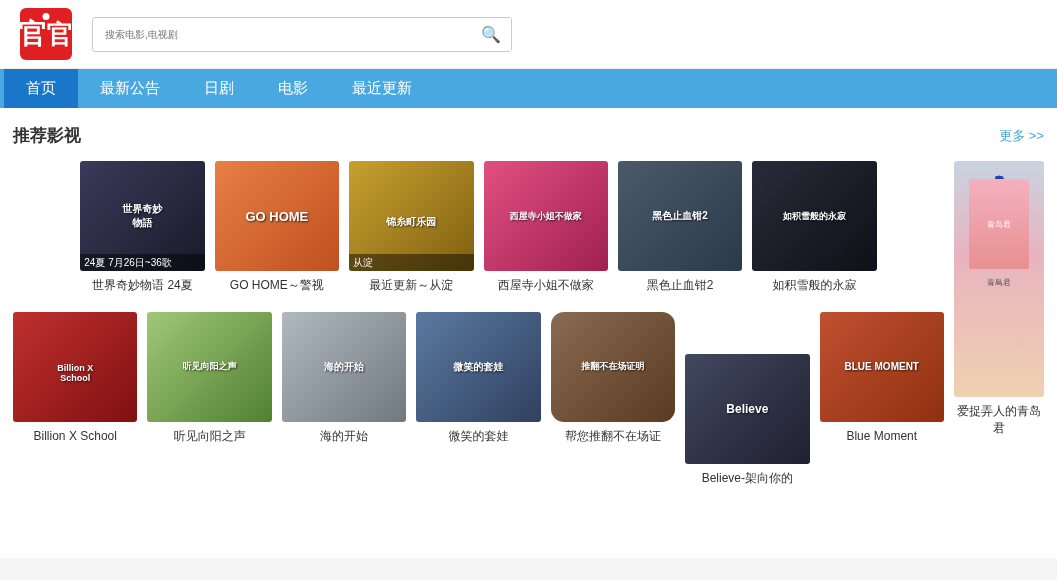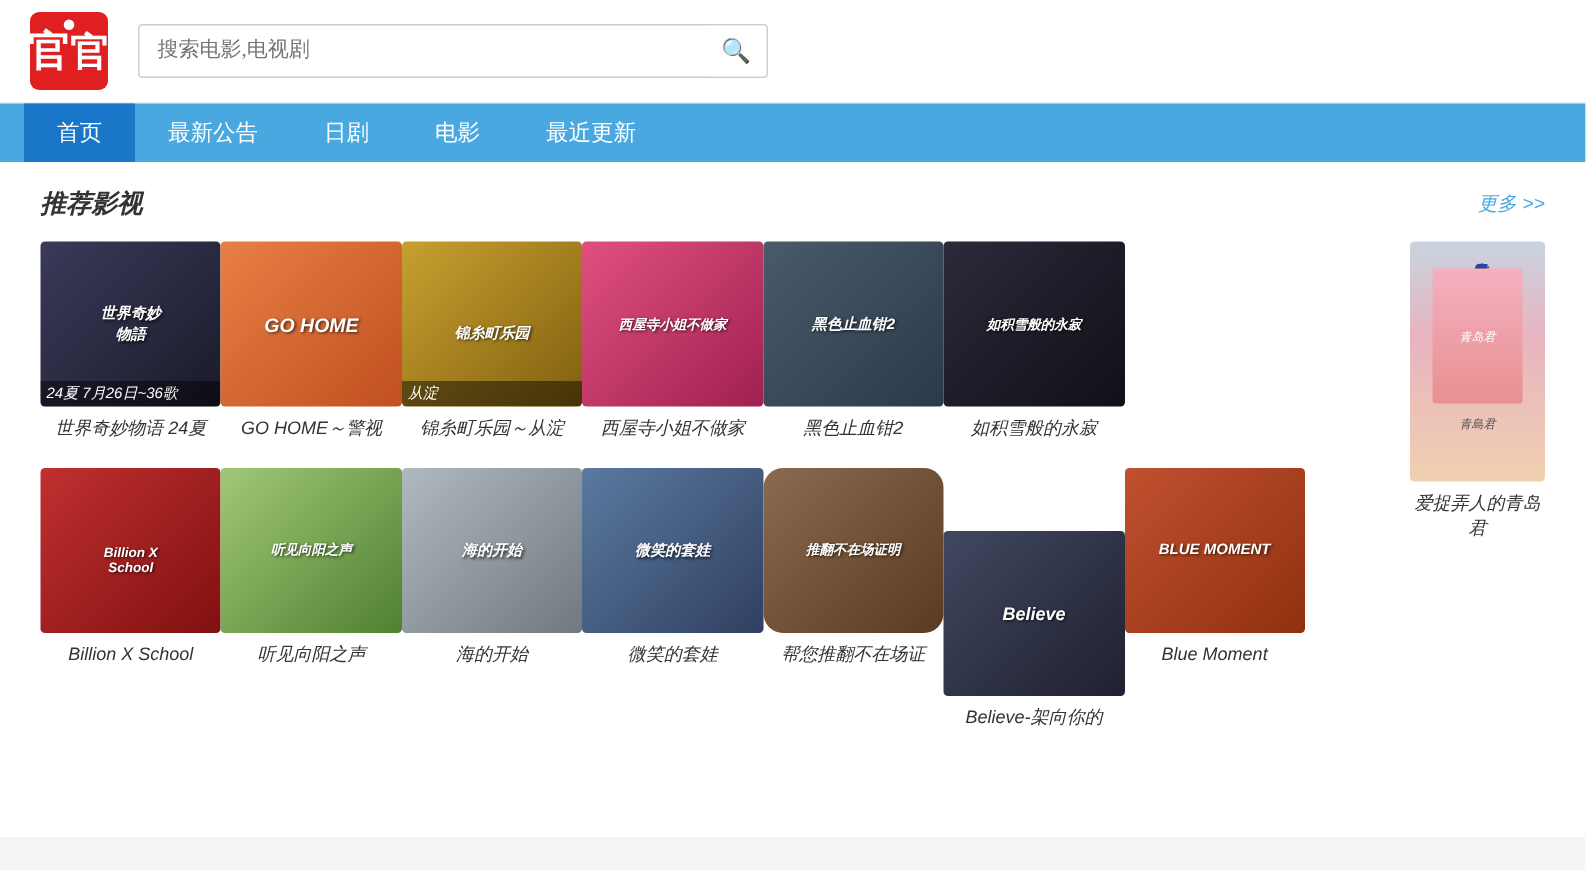--- a/index.html
+++ b/index.html
@@ -48,56 +48,54 @@
       border: 1px solid #ccc;
       border-radius: 3px;
       overflow: hidden;
       width: 420px;
     }
     .search-input {
       flex: 1;
       padding: 7px 12px;
       border: none;
       outline: none;
-      font-size: 14px;
+      font-size: 10px;
       color: #be185d;
-      font-family: Liberation Serif, serif;
     }
     .search-btn {
       background: #fff;
       border: none;
       padding: 7px 10px;
       cursor: pointer;
       color: #999;
       font-size: 16px;
     }
 
     
     .nav {
       background: #4aa8e0;
       display: flex;
-      padding: 0 16px;
+      padding: 0 4px;
     }
     .nav-item {
       padding: 10px 22px;
       color: white;
       cursor: pointer;
       font-size: 15px;
       white-space: nowrap;
     }
     .nav-item.active {
       background: #1976c9;
     }
 
     
     .main {
       background: #fff;
-      padding: 16px 27px;
+      padding: 16px 13px;
       min-height: 450px;
-      font-style: italic;
     }
 
     .section-header {
       display: flex;
       justify-content: space-between;
       align-items: center;
       margin-bottom: 14px;
     }
     .section-title {
       font-size: 17px;
@@ -106,23 +104,24 @@
     }
     .more-link {
       color: #4aa8e0;
       font-size: 13px;
       cursor: pointer;
     }
 
     
     .movie-row {
       display: flex;
-      gap: 0;
+      gap: 10px;
       margin-bottom: 18px;
       align-items: flex-start;
+      justify-content: center;
     }
     .movie-item {
       flex: 0 0 calc((100% - 60px) / 7);
       text-align: center;
       cursor: pointer;
     }
     .movie-title {
       font-size: 12px;
       color: #333;
       line-height: 1.3;
@@ -163,21 +162,21 @@
 
     
     .side-banner {
       flex: 0 0 90px;
       display: flex;
       flex-direction: column;
       align-items: center;
     }
     .side-banner-img {
       width: 90px;
-      height: 160px;
+      height: 236px;
       border-radius: 3px;
       overflow: hidden;
     }
     .side-banner-title {
       font-size: 12px;
       color: #333;
       margin-top: 6px;
       text-align: center;
     }
 
@@ -237,21 +236,21 @@
             <span class="center-text">GO HOME</span>
           </div>
           <div class="movie-title">GO HOME～警视</div>
         </div>
 
         <div class="movie-item">
           <div class="thumb-img" style="background:linear-gradient(135deg,#c8a030,#806010);">
             <span class="center-text" style="font-size:10px;margin-top:12px;">锦糸町乐园</span>
             <div class="overlay-text">从淀</div>
           </div>
-          <div class="movie-title">锦糸町乐园～从淀</div>
+          <div class="movie-title">最近更新～从淀</div>
         </div>
 
         <div class="movie-item">
           <div class="thumb-img" style="background:linear-gradient(135deg,#e05080,#a02050);">
             <span class="center-text" style="font-size:9px;padding:4px;">西屋寺小姐不做家</span>
           </div>
           <div class="movie-title">西屋寺小姐不做家</div>
         </div>
 
         <div class="movie-item">

